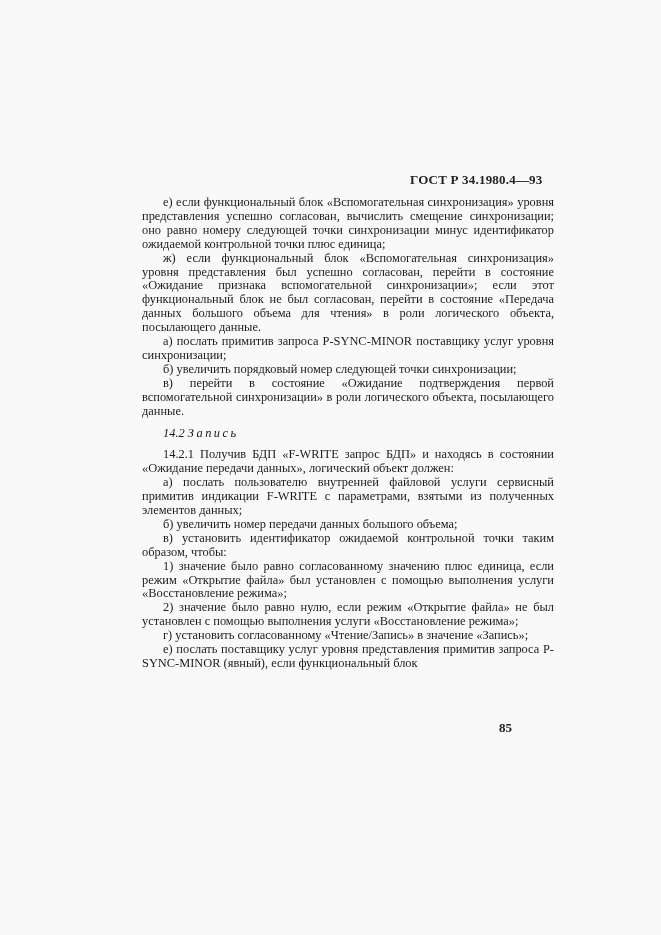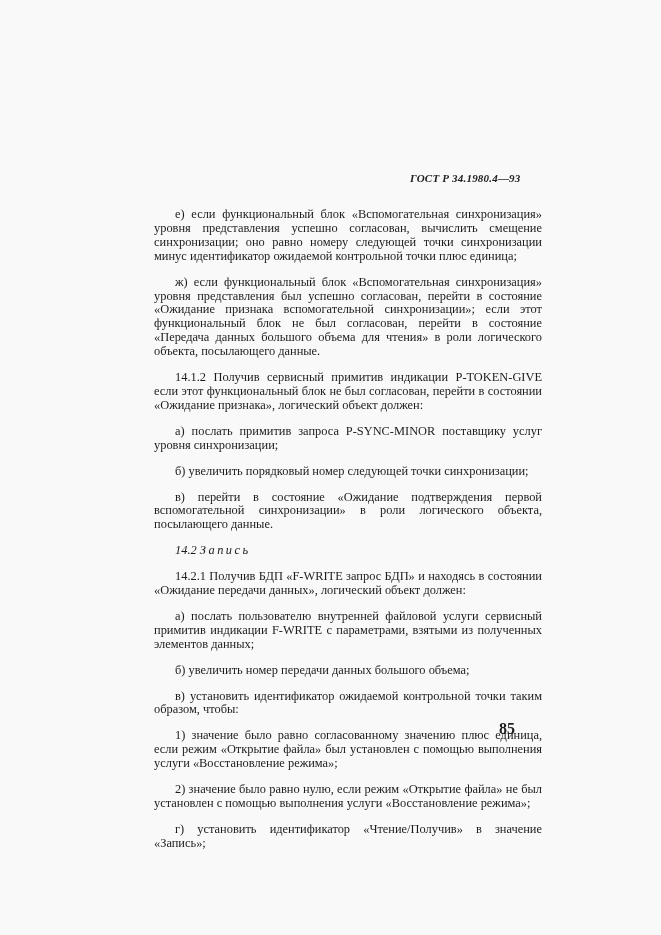--- a/index.html
+++ b/index.html
@@ -7,61 +7,60 @@
     width: 661px; height: 935px;
     background: #f9f9f9;
     position: relative;
     overflow: hidden;
     font-family: "Liberation Serif", "DejaVu Serif", serif;
     color: #1c1c1c;
   }
   .header {
     position: absolute;
     left: 410px; top: 172px;
-    font-size: 11px;
+    font-size: 13px;
     font-weight: bold;
     letter-spacing: 0.2px;
     color: #222;
-    font-style: italic;
   }
   .content {
     position: absolute;
     left: 142px; top: 196px;
     width: 412px;
     font-size: 12.4px;
     line-height: 13.9px;
     text-align: justify;
   }
-  .content p { margin: 12px; text-indent: 21px; }
+  .content p { margin: 0; text-indent: 21px; }
   .content p.gap { margin-top: 8px; }
   .content p.section { margin-top: 8px; margin-bottom: 8px; font-style: italic; }
   .spaced { letter-spacing: 2.5px; }
   .page-number {
     position: absolute;
     left: 499px; top: 720px;
-    font-size: 16px;
+    font-size: 13px;
     font-weight: bold;
     color: #222;
   }
 </style>
 </head>
 <body>
 
 <div class="header">ГОСТ Р 34.1980.4—93</div>
 
 <div class="content">
   <p>е) если функциональный блок «Вспомогательная синхронизация» уровня представления успешно согласован, вычислить смещение синхронизации; оно равно номеру следующей точки синхронизации минус идентификатор ожидаемой контрольной точки плюс единица;</p>
   <p>ж) если функциональный блок «Вспомогательная синхронизация» уровня представления был успешно согласован, перейти в состояние «Ожидание признака вспомогательной синхронизации»; если этот функциональный блок не был согласован, перейти в состояние «Передача данных большого объема для чтения» в роли логического объекта, посылающего данные.</p>
-  <p class="gap">14.1.2 Получив сервисный примитив индикации P-TOKEN-GIVE если этот функциональный блок не был согласован, перейти в состоянии «Ожидание признака», логический объект должен:</p>
   <p>а) послать примитив запроса P-SYNC-MINOR поставщику услуг уровня синхронизации;</p>
   <p>б) увеличить порядковый номер следующей точки синхронизации;</p>
   <p>в) перейти в состояние «Ожидание подтверждения первой вспомогательной синхронизации» в роли логического объекта, посылающего данные.</p>
   <p class="section"><span>14.2</span> <span class="spaced">Запись</span></p>
   <p>14.2.1 Получив БДП «F-WRITE запрос БДП» и находясь в состоянии «Ожидание передачи данных», логический объект должен:</p>
   <p>а) послать пользователю внутренней файловой услуги сервисный примитив индикации F-WRITE с параметрами, взятыми из полученных элементов данных;</p>
   <p>б) увеличить номер передачи данных большого объема;</p>
   <p>в) установить идентификатор ожидаемой контрольной точки таким образом, чтобы:</p>
   <p>1) значение было равно согласованному значению плюс единица, если режим «Открытие файла» был установлен с помощью выполнения услуги «Восстановление режима»;</p>
   <p>2) значение было равно нулю, если режим «Открытие файла» не был установлен с помощью выполнения услуги «Восстановление режима»;</p>
-  <p>г) установить идентификатор «Чтение/Получив» в значение «Запись»;</p>
+  <p>г) установить согласованному «Чтение/Запись» в значение «Запись»;</p>
+  <p>е) послать поставщику услуг уровня представления примитив запроса P-SYNC-MINOR (явный), если функциональный блок</p>
 </div>
 
 <div class="page-number">85</div>
 
 </body></html>

